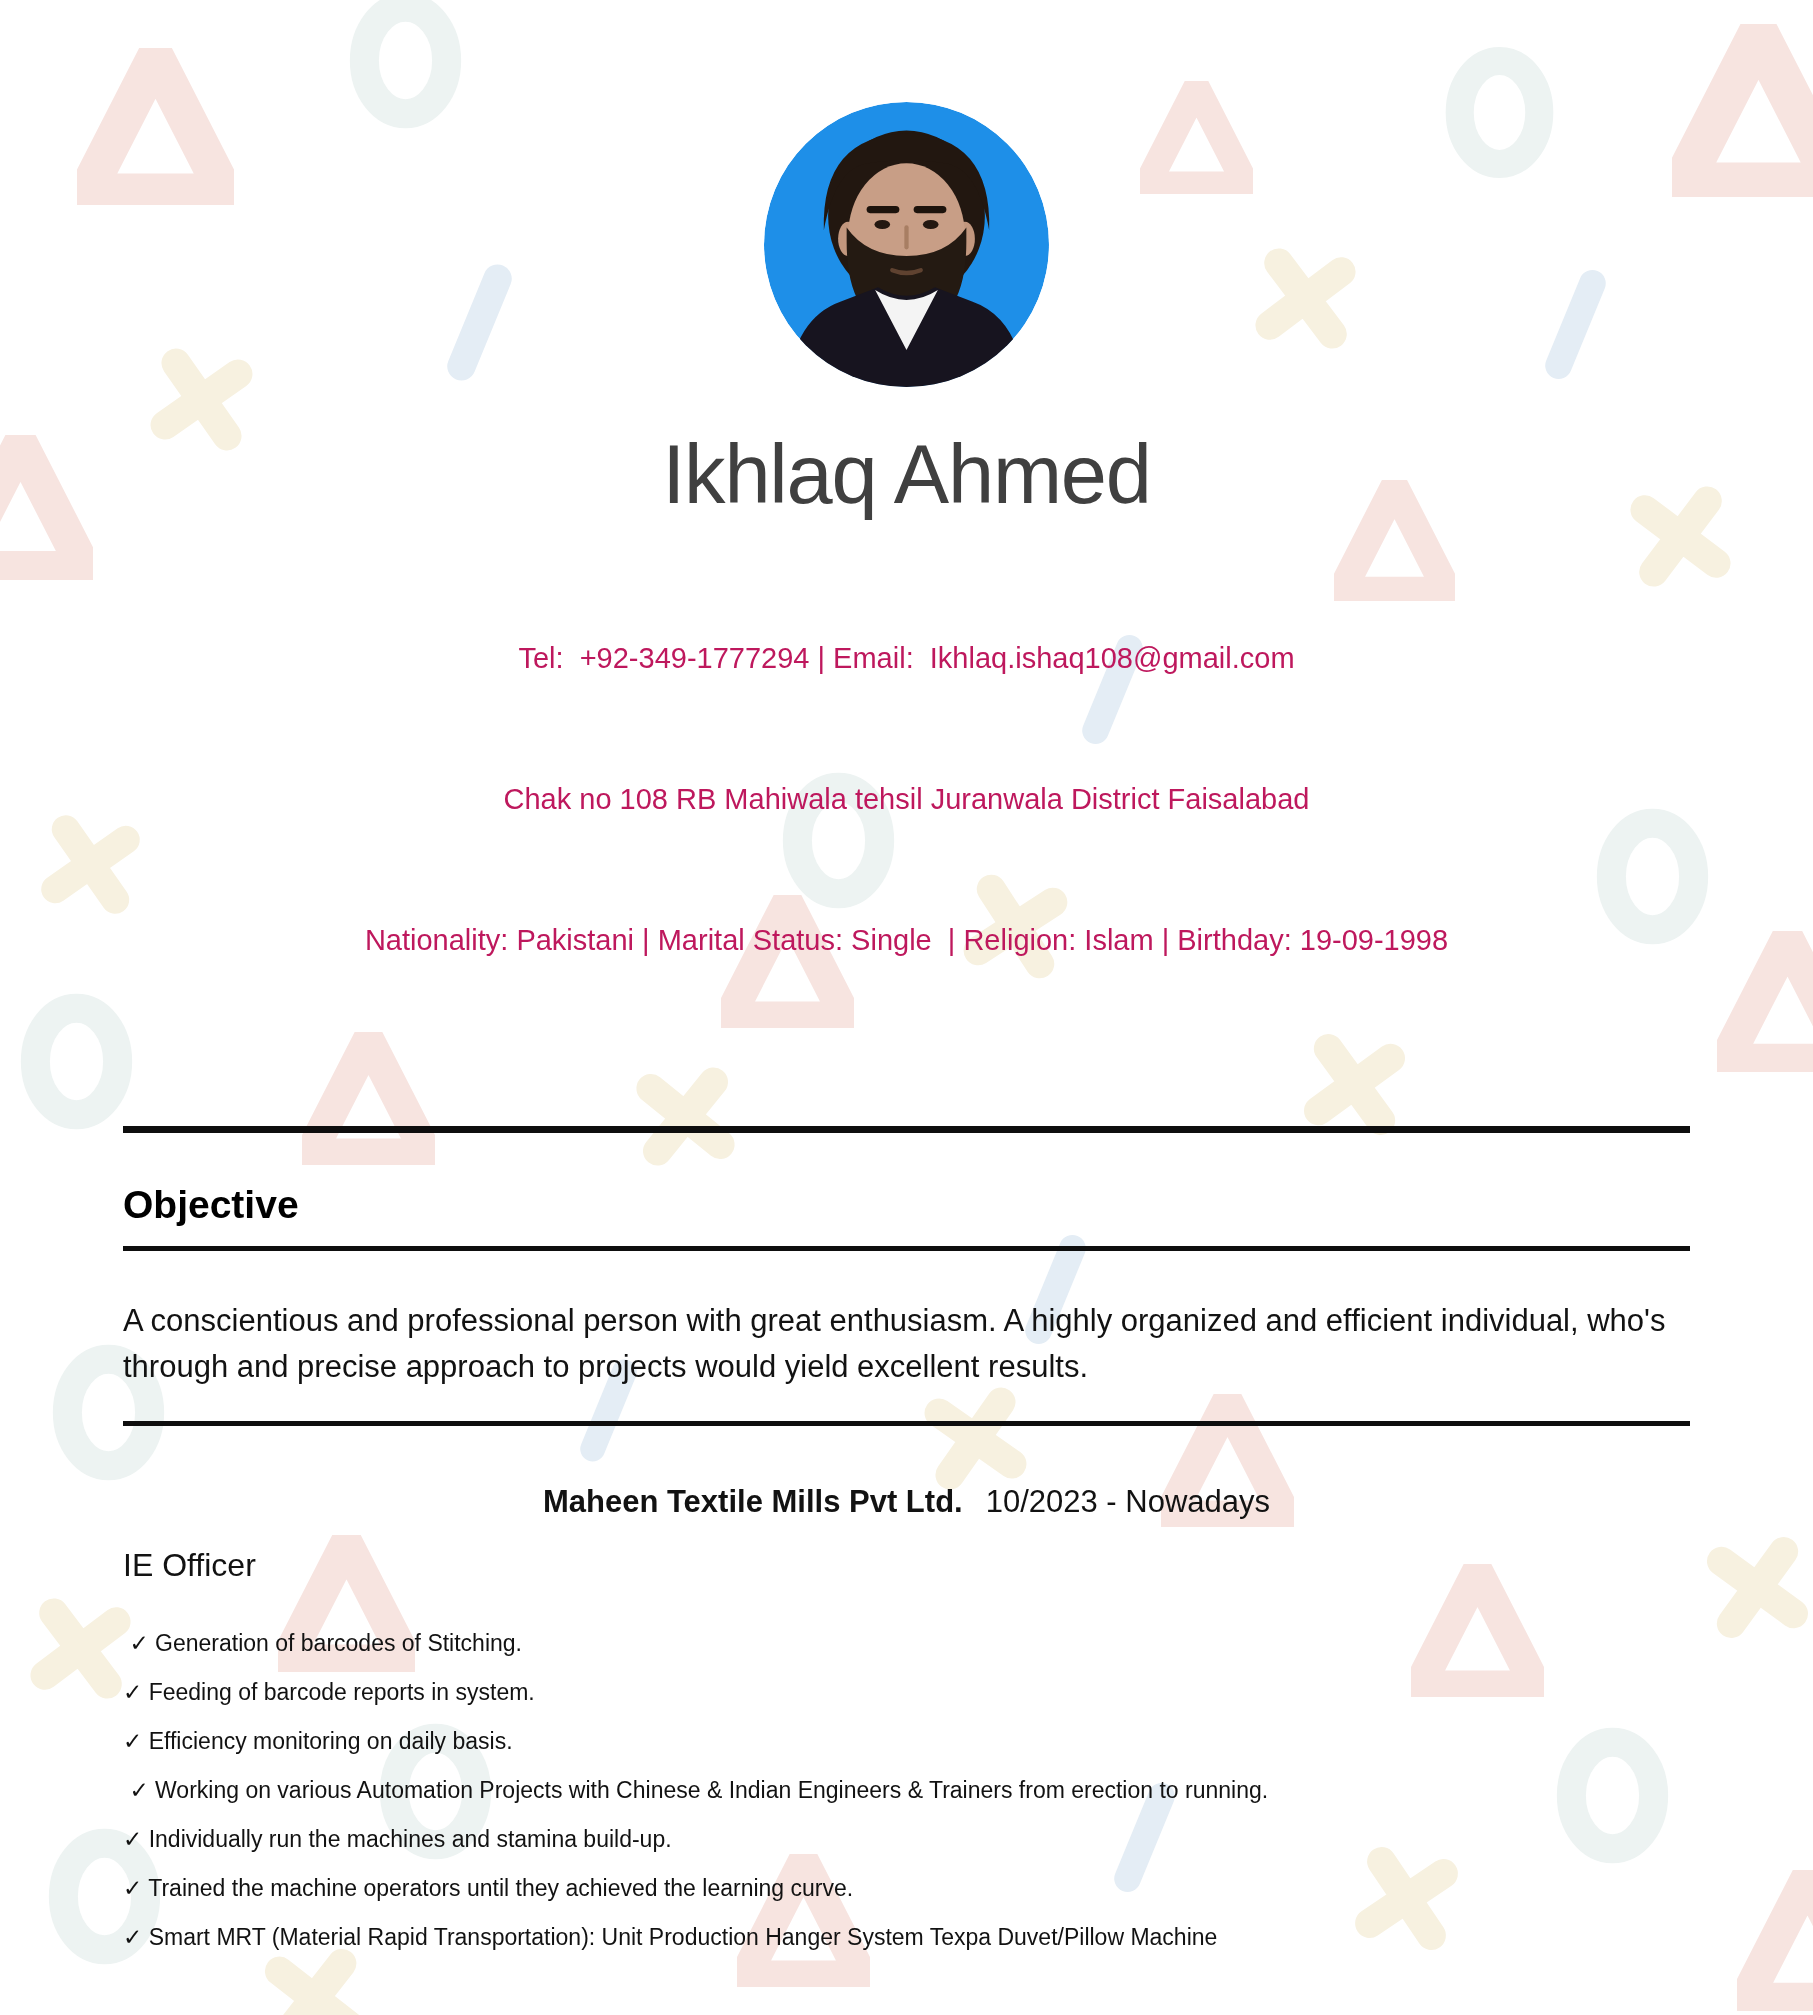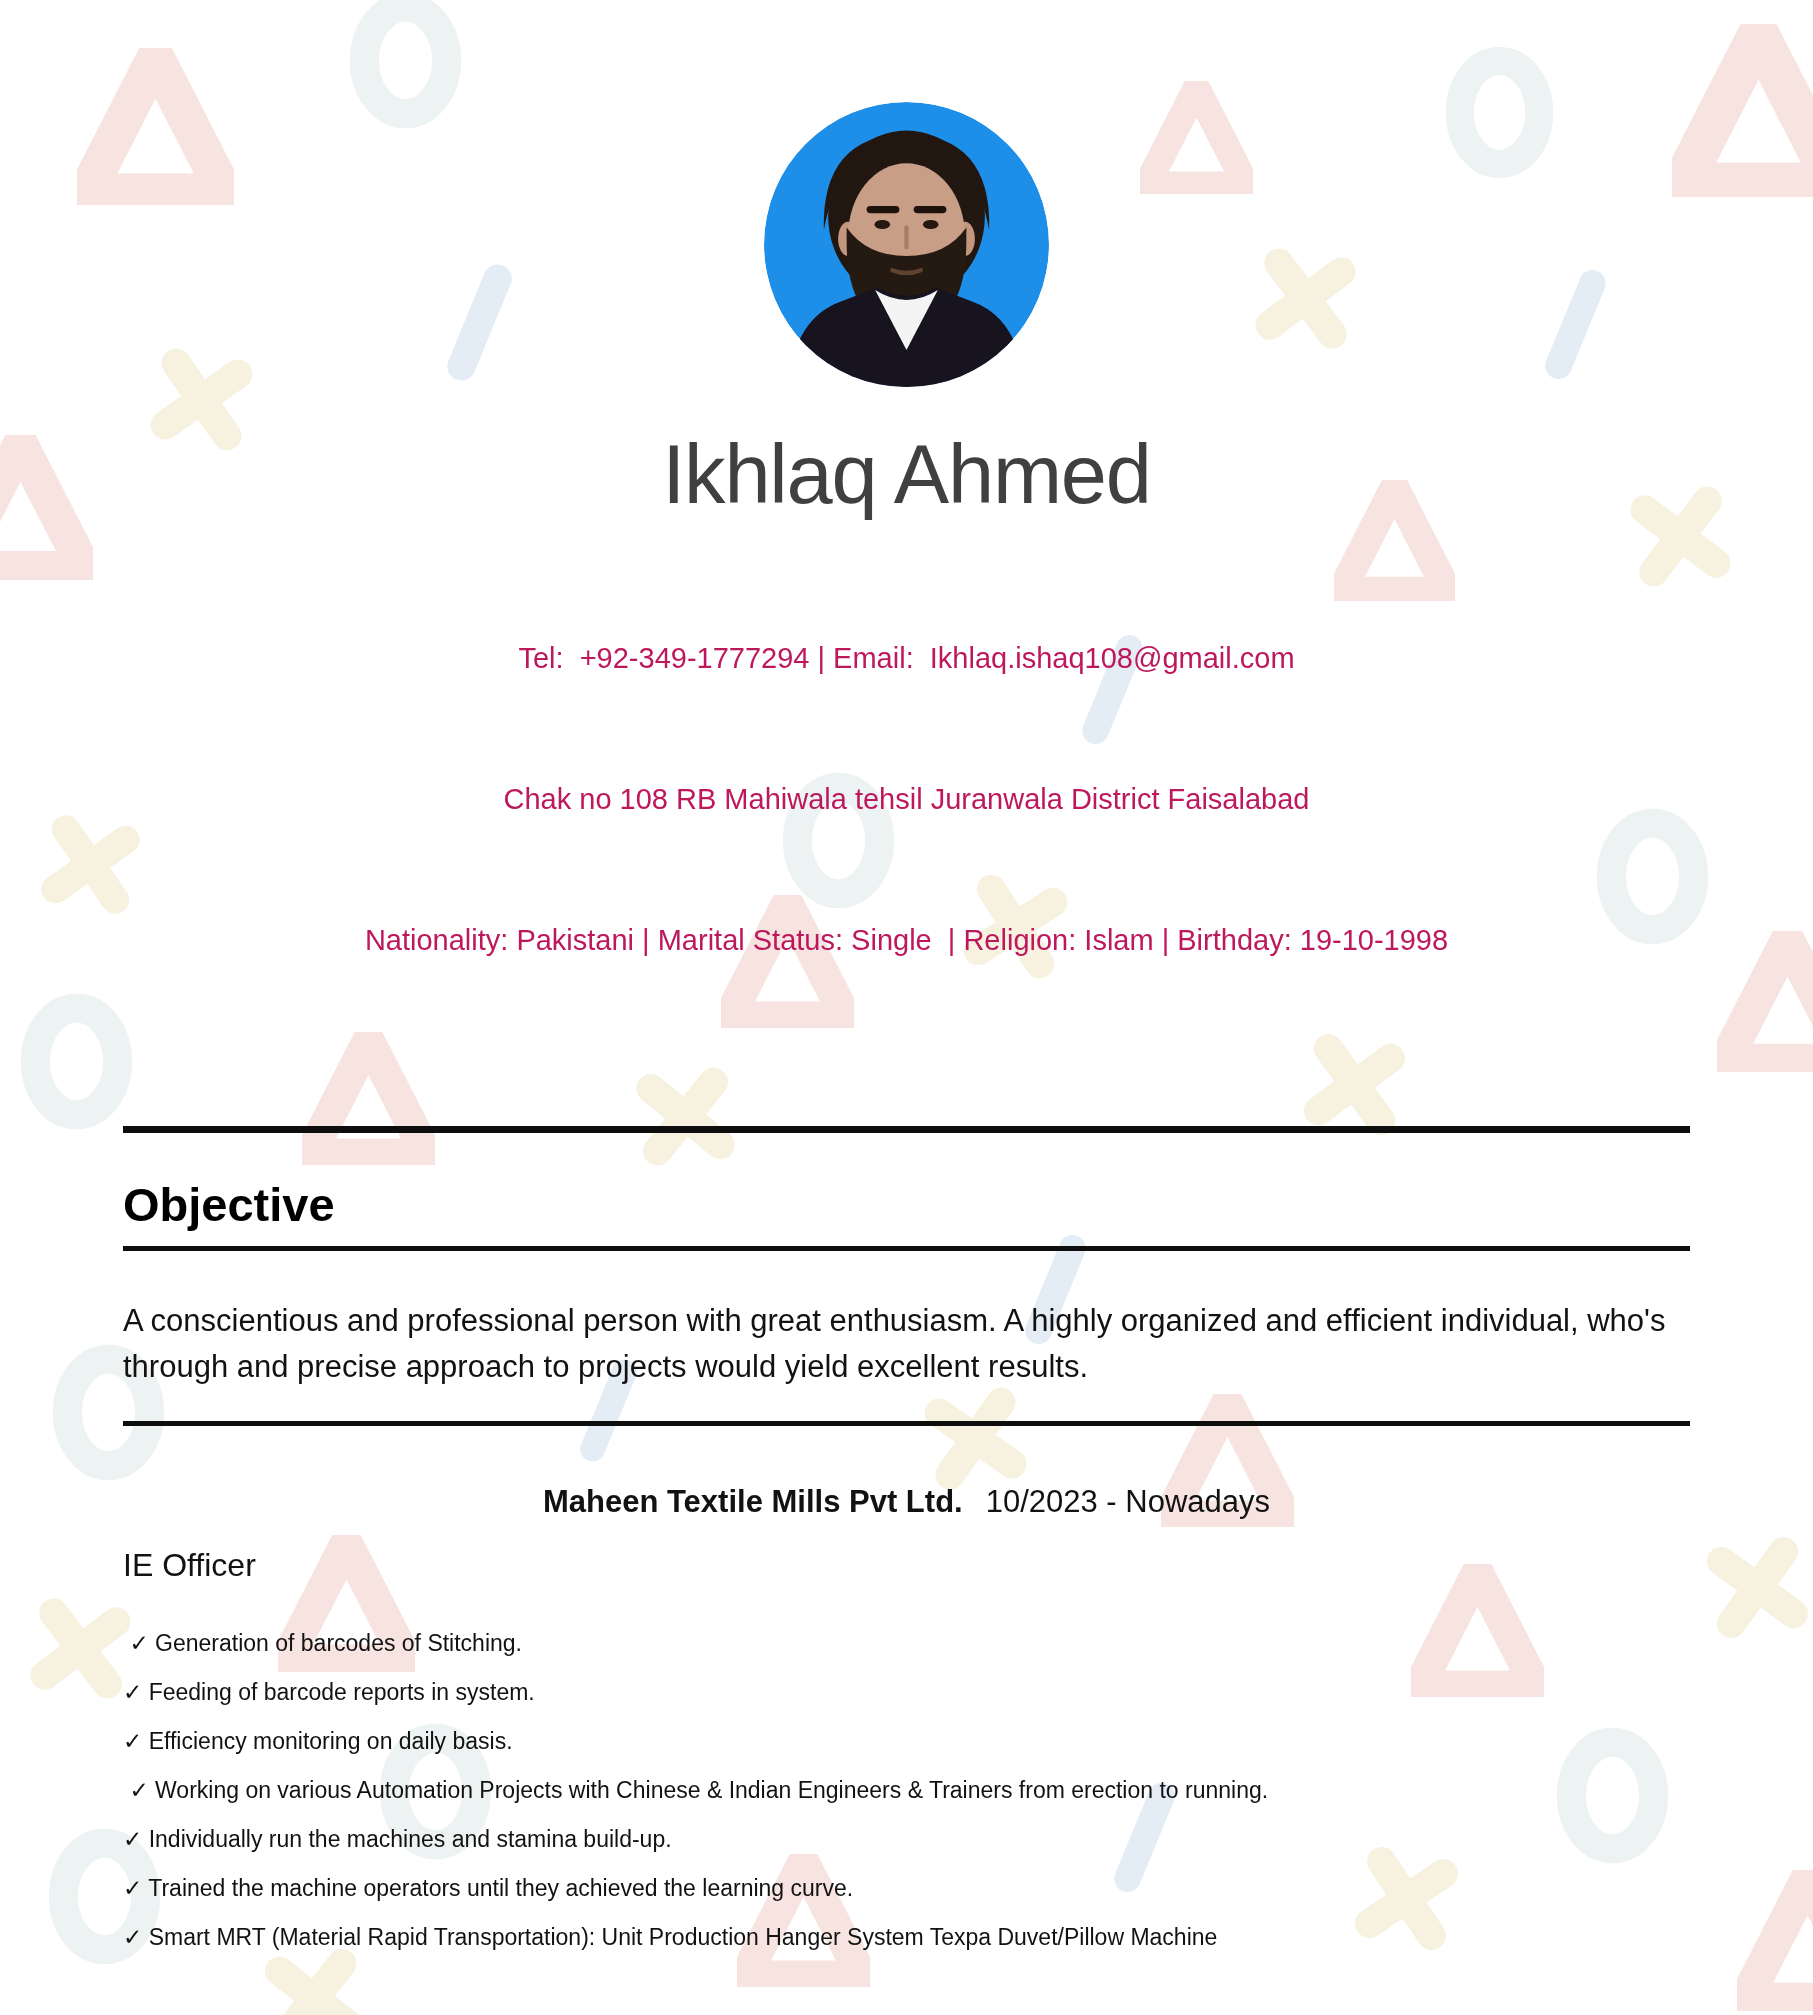--- a/index.html
+++ b/index.html
@@ -17,21 +17,21 @@
   
   .content{position:absolute;left:123px;top:0;width:1567px;}
   .avatar{width:285px;height:285px;margin:102px auto 0;display:block;}
   .name{font-size:83px;font-weight:400;letter-spacing:-1.2px;line-height:1.05;
         text-align:center;margin:44px 0 0;color:#404040;}
   .contact{margin-top:22.6px;text-align:center;font-size:29px;line-height:47px;
            color:#be185d;white-space:pre-wrap;}
   .rule{background:#0e0e0e;border:0;margin:0;}
   .rule-top{height:6.9px;margin-top:68px;}
   .rule-sec{height:5.2px;margin-top:17px;}
-  .h2{font-size:47px;font-weight:700;color:#000;line-height:48px;margin:48px 0 0;}
+  .h2{font-size:39px;font-weight:700;color:#000;line-height:48px;margin:48px 0 0;}
   .h2.second{margin-top:52px;}
   .objective{margin-top:47px;font-size:31px;line-height:46px;white-space:pre-wrap;}
   .job{margin-top:53px;}
   .job-head{display:flex;justify-content:center;align-items:baseline;
             font-size:31px;line-height:46px;gap:23px;}
   .company{font-weight:700;}
   .dates{font-weight:400;}
   .role{font-size:32px;line-height:46px;margin-top:17px;}
   .bullets{margin-top:31px;}
   .bullets p{margin:0;font-size:23px;line-height:49px;white-space:pre-wrap;}
@@ -199,21 +199,21 @@
         <path d="M90 118 Q100 122 110 118" stroke="#5f4230" stroke-width="3" stroke-linecap="round" fill="none"></path>
         <path d="M16 204 Q20 152 54 140 L80 130 Q100 142 120 130 L146 140 Q180 152 184 204 Z" fill="#17141f"></path>
         <path d="M78 132 L100 174 L122 132 Q100 146 78 132 Z" fill="#f4f4f4"></path>
       </g>
     </svg>
 
     <h1 class="name">Ikhlaq Ahmed</h1>
     <div class="contact">
       <div>Tel:  +92-349-1777294 | Email:  Ikhlaq.ishaq108@gmail.com</div>
       <div>Chak no 108 RB Mahiwala tehsil Juranwala District Faisalabad</div>
-      <div>Nationality: Pakistani | Marital Status: Single  | Religion: Islam | Birthday: 19-10-1998</div>
+      <div>Nationality: Pakistani | Marital Status: Single  | Religion: Islam | Birthday: 19-09-1998</div>
     </div>
 
     <div class="rule rule-top"></div>
 
     <div class="h2">Objective</div>
     <div class="rule rule-sec"></div>
     <p class="objective">A conscientious and professional person with great enthusiasm. A highly organized and efficient individual, who's through and precise approach to projects would yield excellent results.</p>
 
     <div class="rule rule-sec"></div>
 

